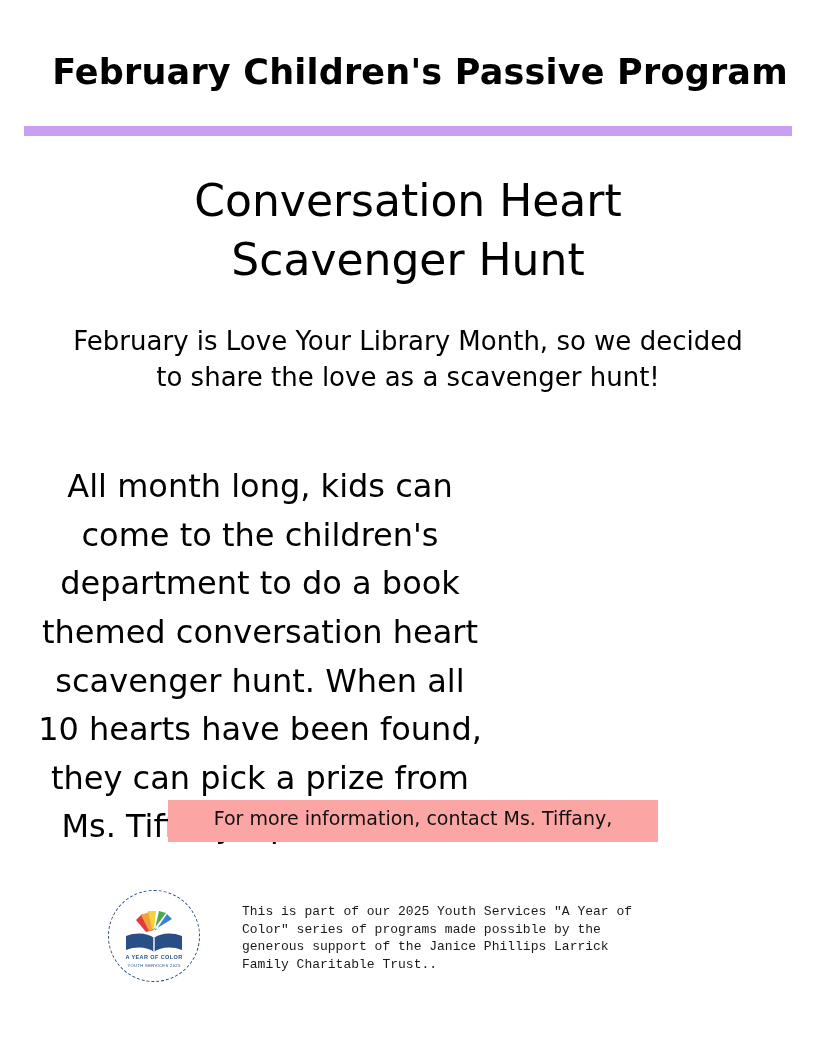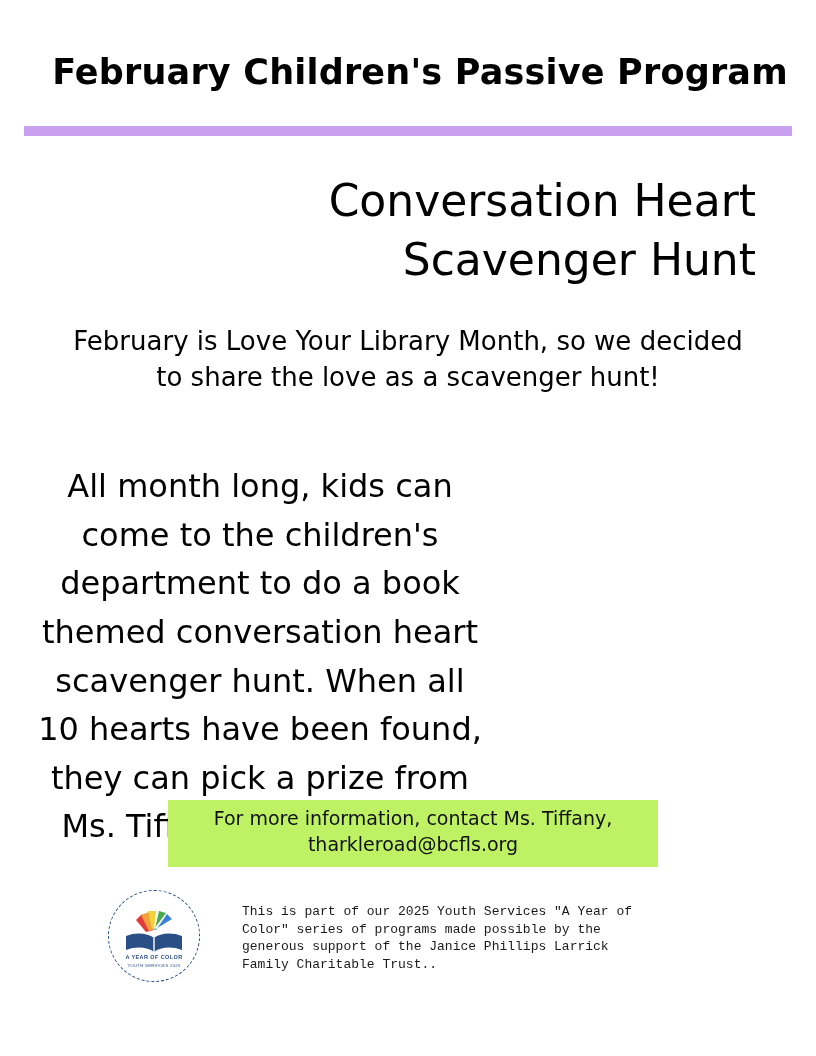--- a/index.html
+++ b/index.html
@@ -37,21 +37,21 @@
     left: 24px;
     width: 768px;
     height: 10px;
     background: #c9a0f0;
   }
   .main-title {
     position: absolute;
     top: 172px;
     left: 60px;
     width: 696px;
-    text-align: right;
+    text-align: center;
     font-family: "DejaVu Sans", sans-serif;
     font-size: 44px;
     line-height: 1.33;
     color: #000000;
   }
   .intro-para {
     position: absolute;
     top: 324px;
     left: 58px;
     width: 700px;
@@ -94,21 +94,21 @@
     color: #e8161c;
     line-height: 1.5;
     letter-spacing: 0.5px;
   }
   .contact-box {
     position: absolute;
     top: 800px;
     left: 168px;
     width: 482px;
     padding: 6px 4px 10px 4px;
-    background: #bef264;
+    background: #fca5a5;
     text-align: center;
     font-family: "DejaVu Sans", sans-serif;
     font-size: 19px;
     line-height: 1.35;
     color: #111111;
   }
   .footnote {
     position: absolute;
     top: 903px;
     left: 242px;
@@ -181,21 +181,20 @@
   <div class="main-title"><span style="white-space: pre-line;">Conversation Heart
 Scavenger Hunt</span></div>
 
   <div class="intro-para">February is Love Your Library Month, so we decided to share the love as a scavenger hunt!</div>
 
   <div class="body-para">All month long, kids can come to the children's department to do a book themed conversation heart scavenger hunt. When all 10 hearts have been found, they can pick a prize from Ms. Tiffany's prize chest!</div>
 
 
   <div class="contact-box">
     <div>For more information, contact Ms. Tiffany,</div>
-    <div>tharkleroad@bcfls.org</div>
   </div>
 
   <div class="logo">
     <div class="logo-ring"></div>
     <div class="logo-inner"></div>
     <svg class="logo-art" viewBox="0 0 64 46">
       <path d="M32 20 L20 4 L14 10 L24 22 Z" fill="#e23b3b"></path>
       <path d="M32 19 L27 2 L19 5 L27 21 Z" fill="#f3a13a"></path>
       <path d="M32 19 L34 1 L26 1 L30 19 Z" fill="#f2d33c"></path>
       <path d="M32 19 L44 3 L37 1 L33 19 Z" fill="#4aa84f"></path>

